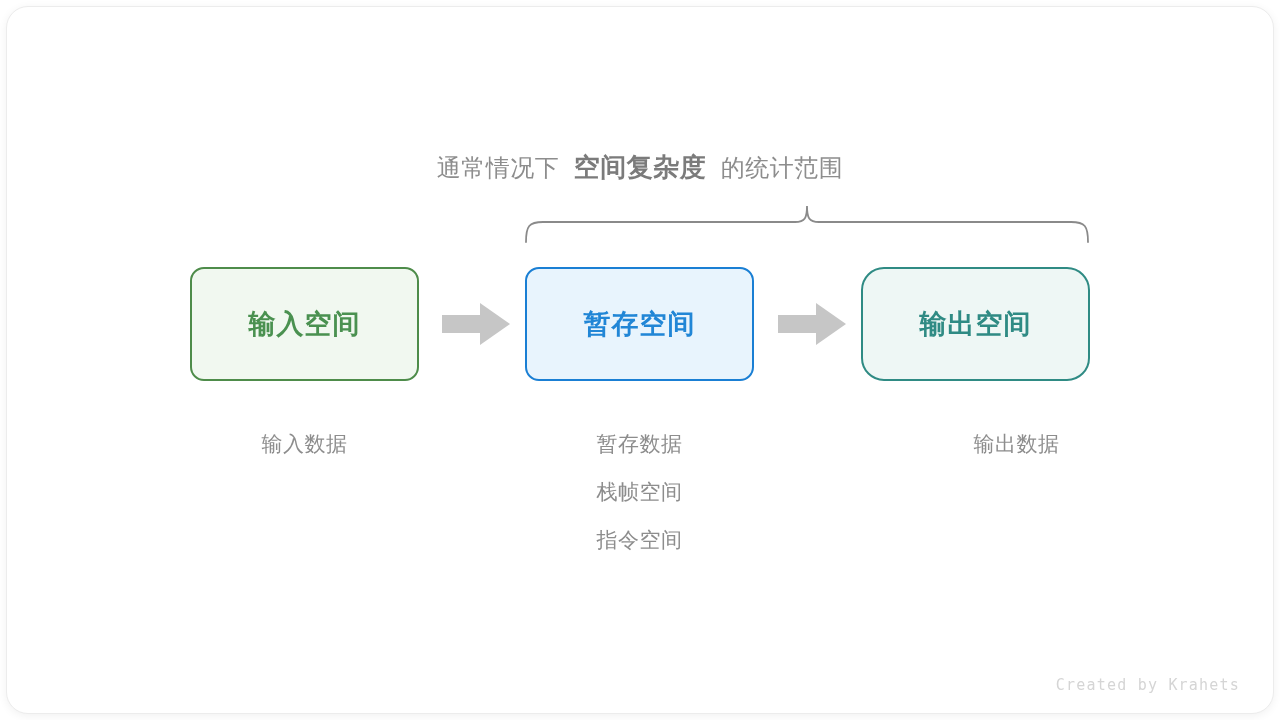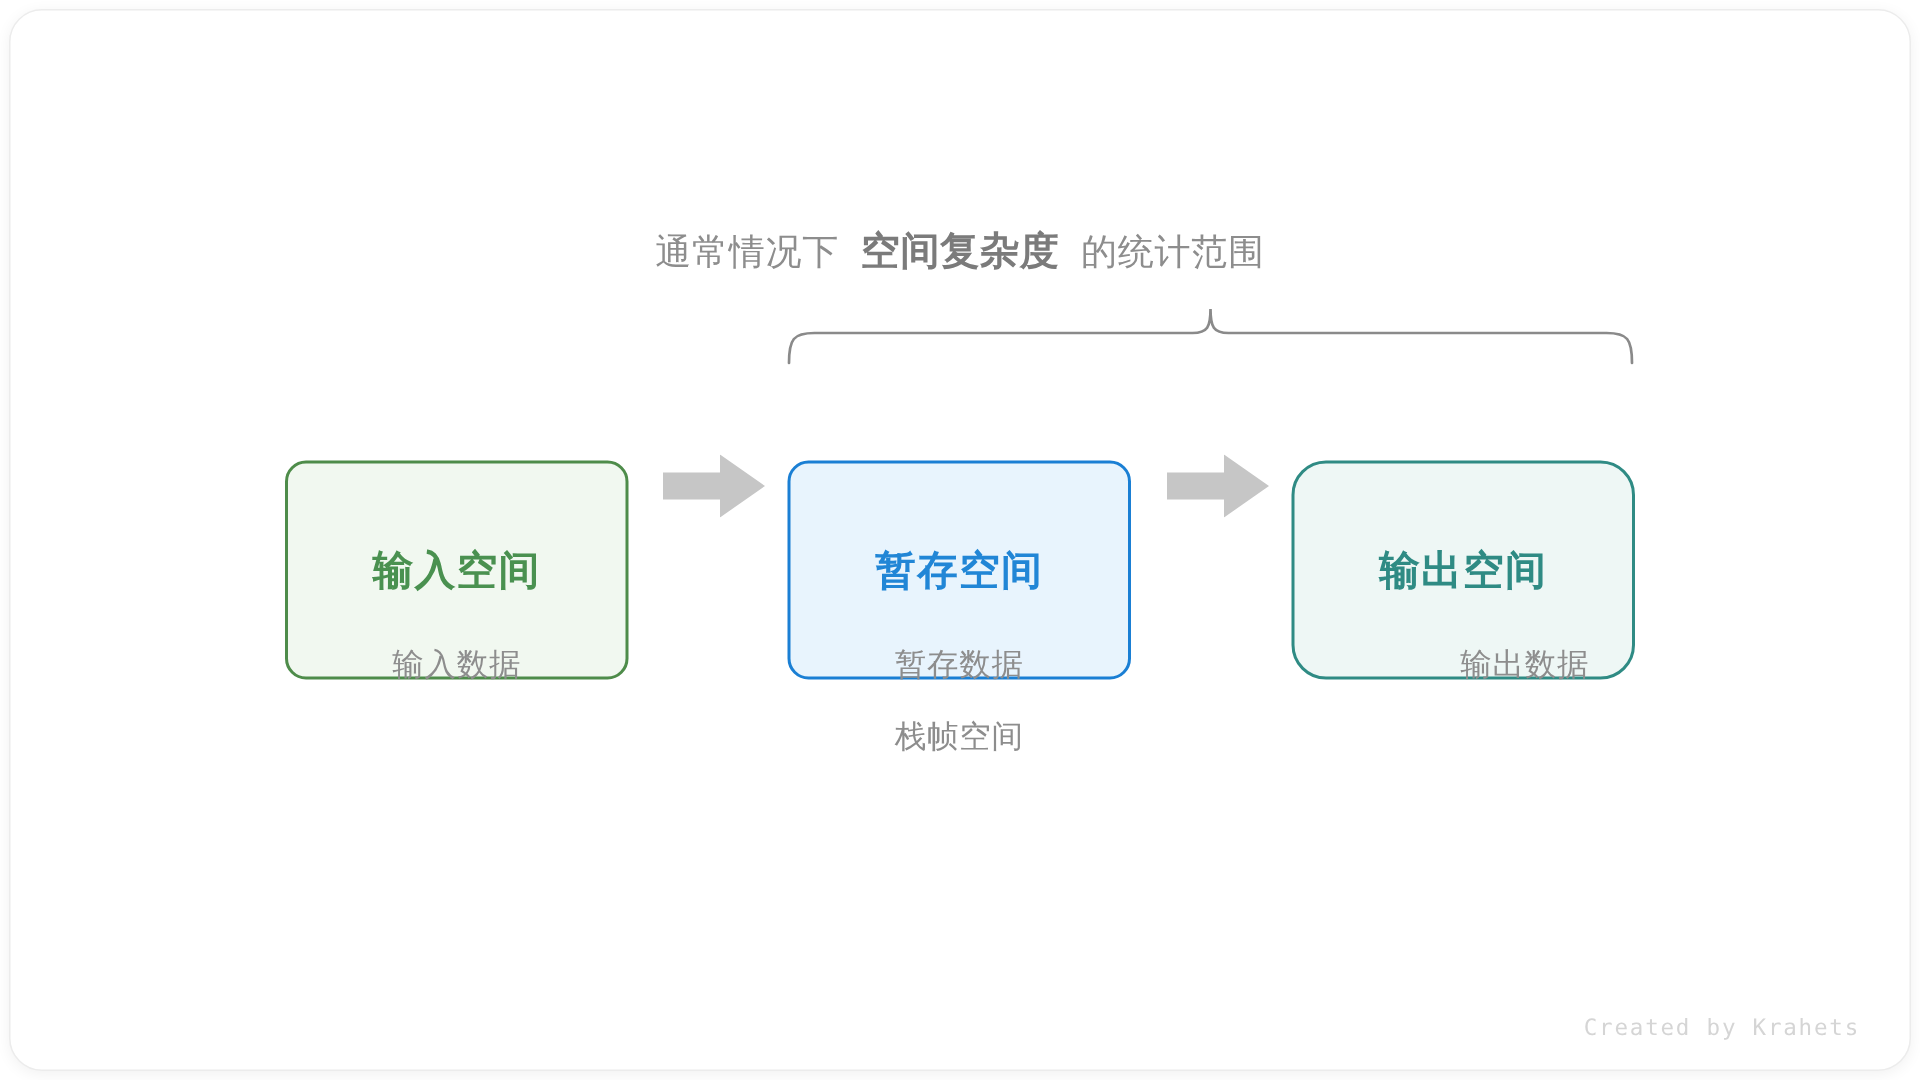--- a/index.html
+++ b/index.html
@@ -61,28 +61,27 @@
     top: 196px;
     width: 585px;
     height: 55px;
   }
 
   
   .box {
     position: absolute;
     top: 267px;
     width: 229px;
-    height: 146px;
+    height: 114px;
     border-radius: 14px;
     border-width: 2px;
     border-style: solid;
     display: flex;
     align-items: center;
     justify-content: center;
-    margin-top: 40px;
   }
   .box-label {
     font-size: 27px;
     font-weight: bold;
     letter-spacing: 1px;
   }
 
   .box-input  { left: 190px; background: #f1f8f0; border-color: #4e8c4a; }
   .box-input  .box-label { color: #4a9150; }
 
@@ -175,20 +174,21 @@
     <span class="box-label">输出空间</span>
   </div>
 
   <div class="caption-col c1">
     <div class="caption-item">输入数据</div>
   </div>
 
   <div class="caption-col c2">
     <div class="caption-item">暂存数据</div>
     <div class="caption-item">栈帧空间</div>
+    <div class="caption-item">指令空间</div>
   </div>
 
   <div class="caption-col c3">
     <div class="caption-item">输出数据</div>
   </div>
 
   <div class="watermark">Created by Krahets</div>
 </div>
 
 </body></html>

